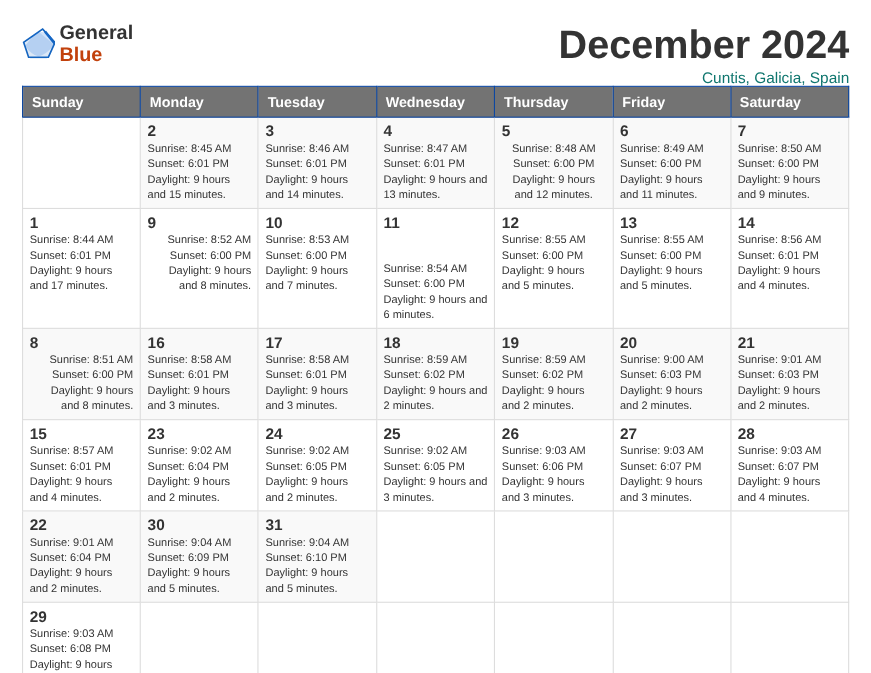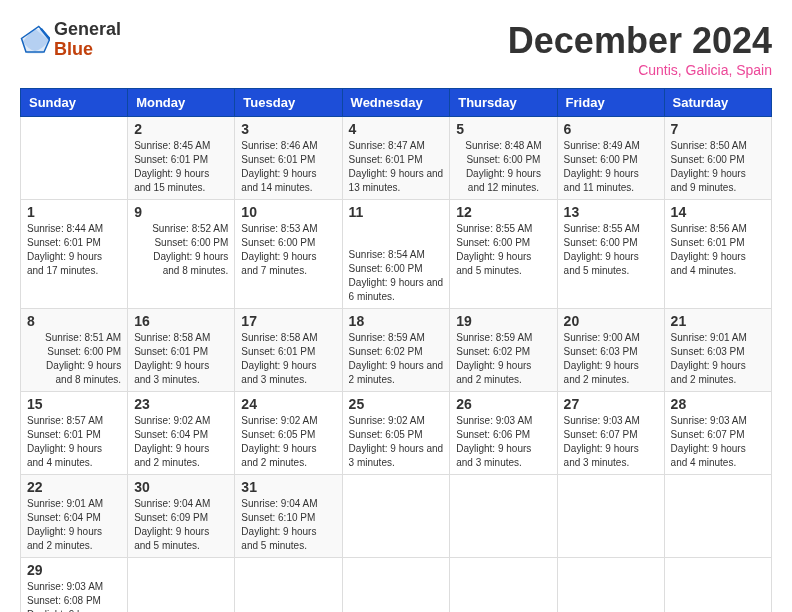--- a/index.html
+++ b/index.html
@@ -7,21 +7,20 @@
       font-family: Arial, sans-serif;
       background: #fff;
       width: 792px;
       min-height: 612px;
       padding: 20px;
     }
     .header {
       display: flex;
       justify-content: space-between;
       align-items: flex-start;
-      margin-bottom: 10px;
     }
     .logo {
       display: flex;
       align-items: center;
       gap: 4px;
     }
     .logo-text {
       font-size: 18px;
       font-weight: bold;
       line-height: 1.1;
@@ -35,29 +34,29 @@
     .title-block {
       text-align: right;
     }
     .month-title {
       font-size: 36px;
       font-weight: bold;
       color: #333;
     }
     .location {
       font-size: 14px;
-      color: #ec4899;
+      color: #0f766e;
     }
     .calendar {
       width: 100%;
       border-collapse: collapse;
       font-size: 11px;
     }
     .calendar thead tr {
-      background: #1d4ed8;
+      background: #737373;
       color: white;
       margin-left: 39px;
     }
     .calendar thead th {
       padding: 6px 8px;
       text-align: left;
       font-size: 13px;
       font-weight: bold;
       border: 1px solid #0d47a1;
     }

